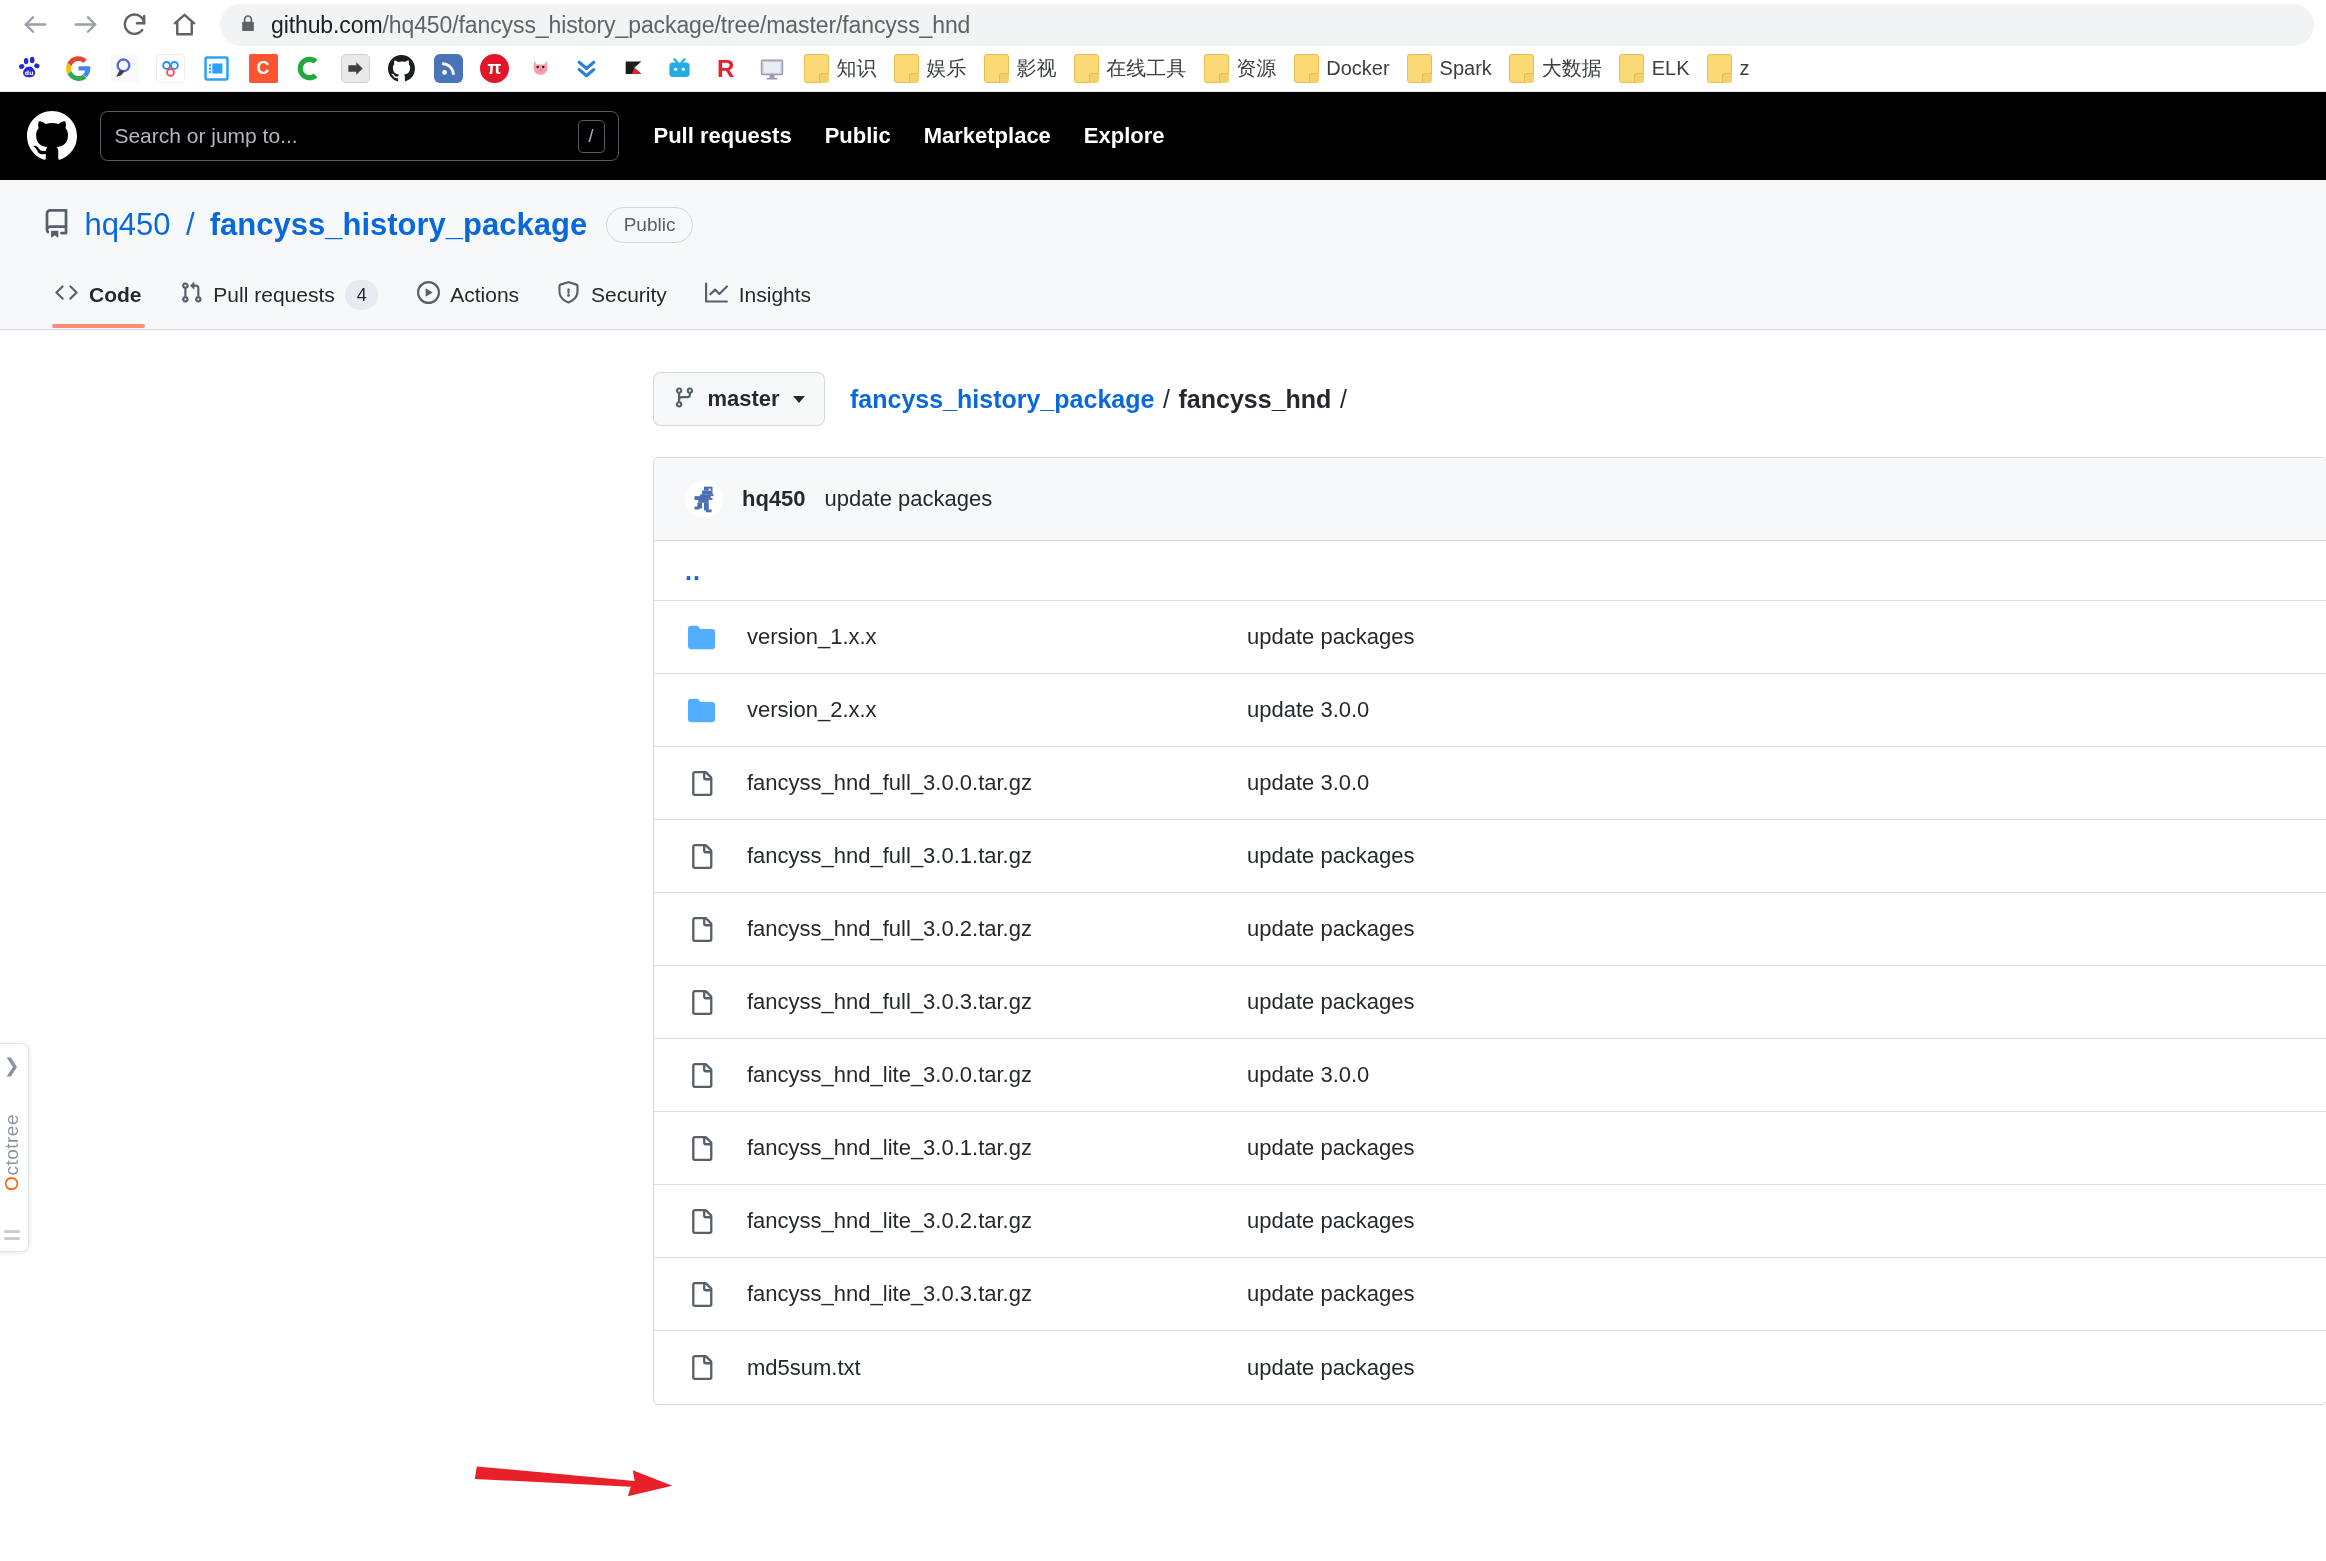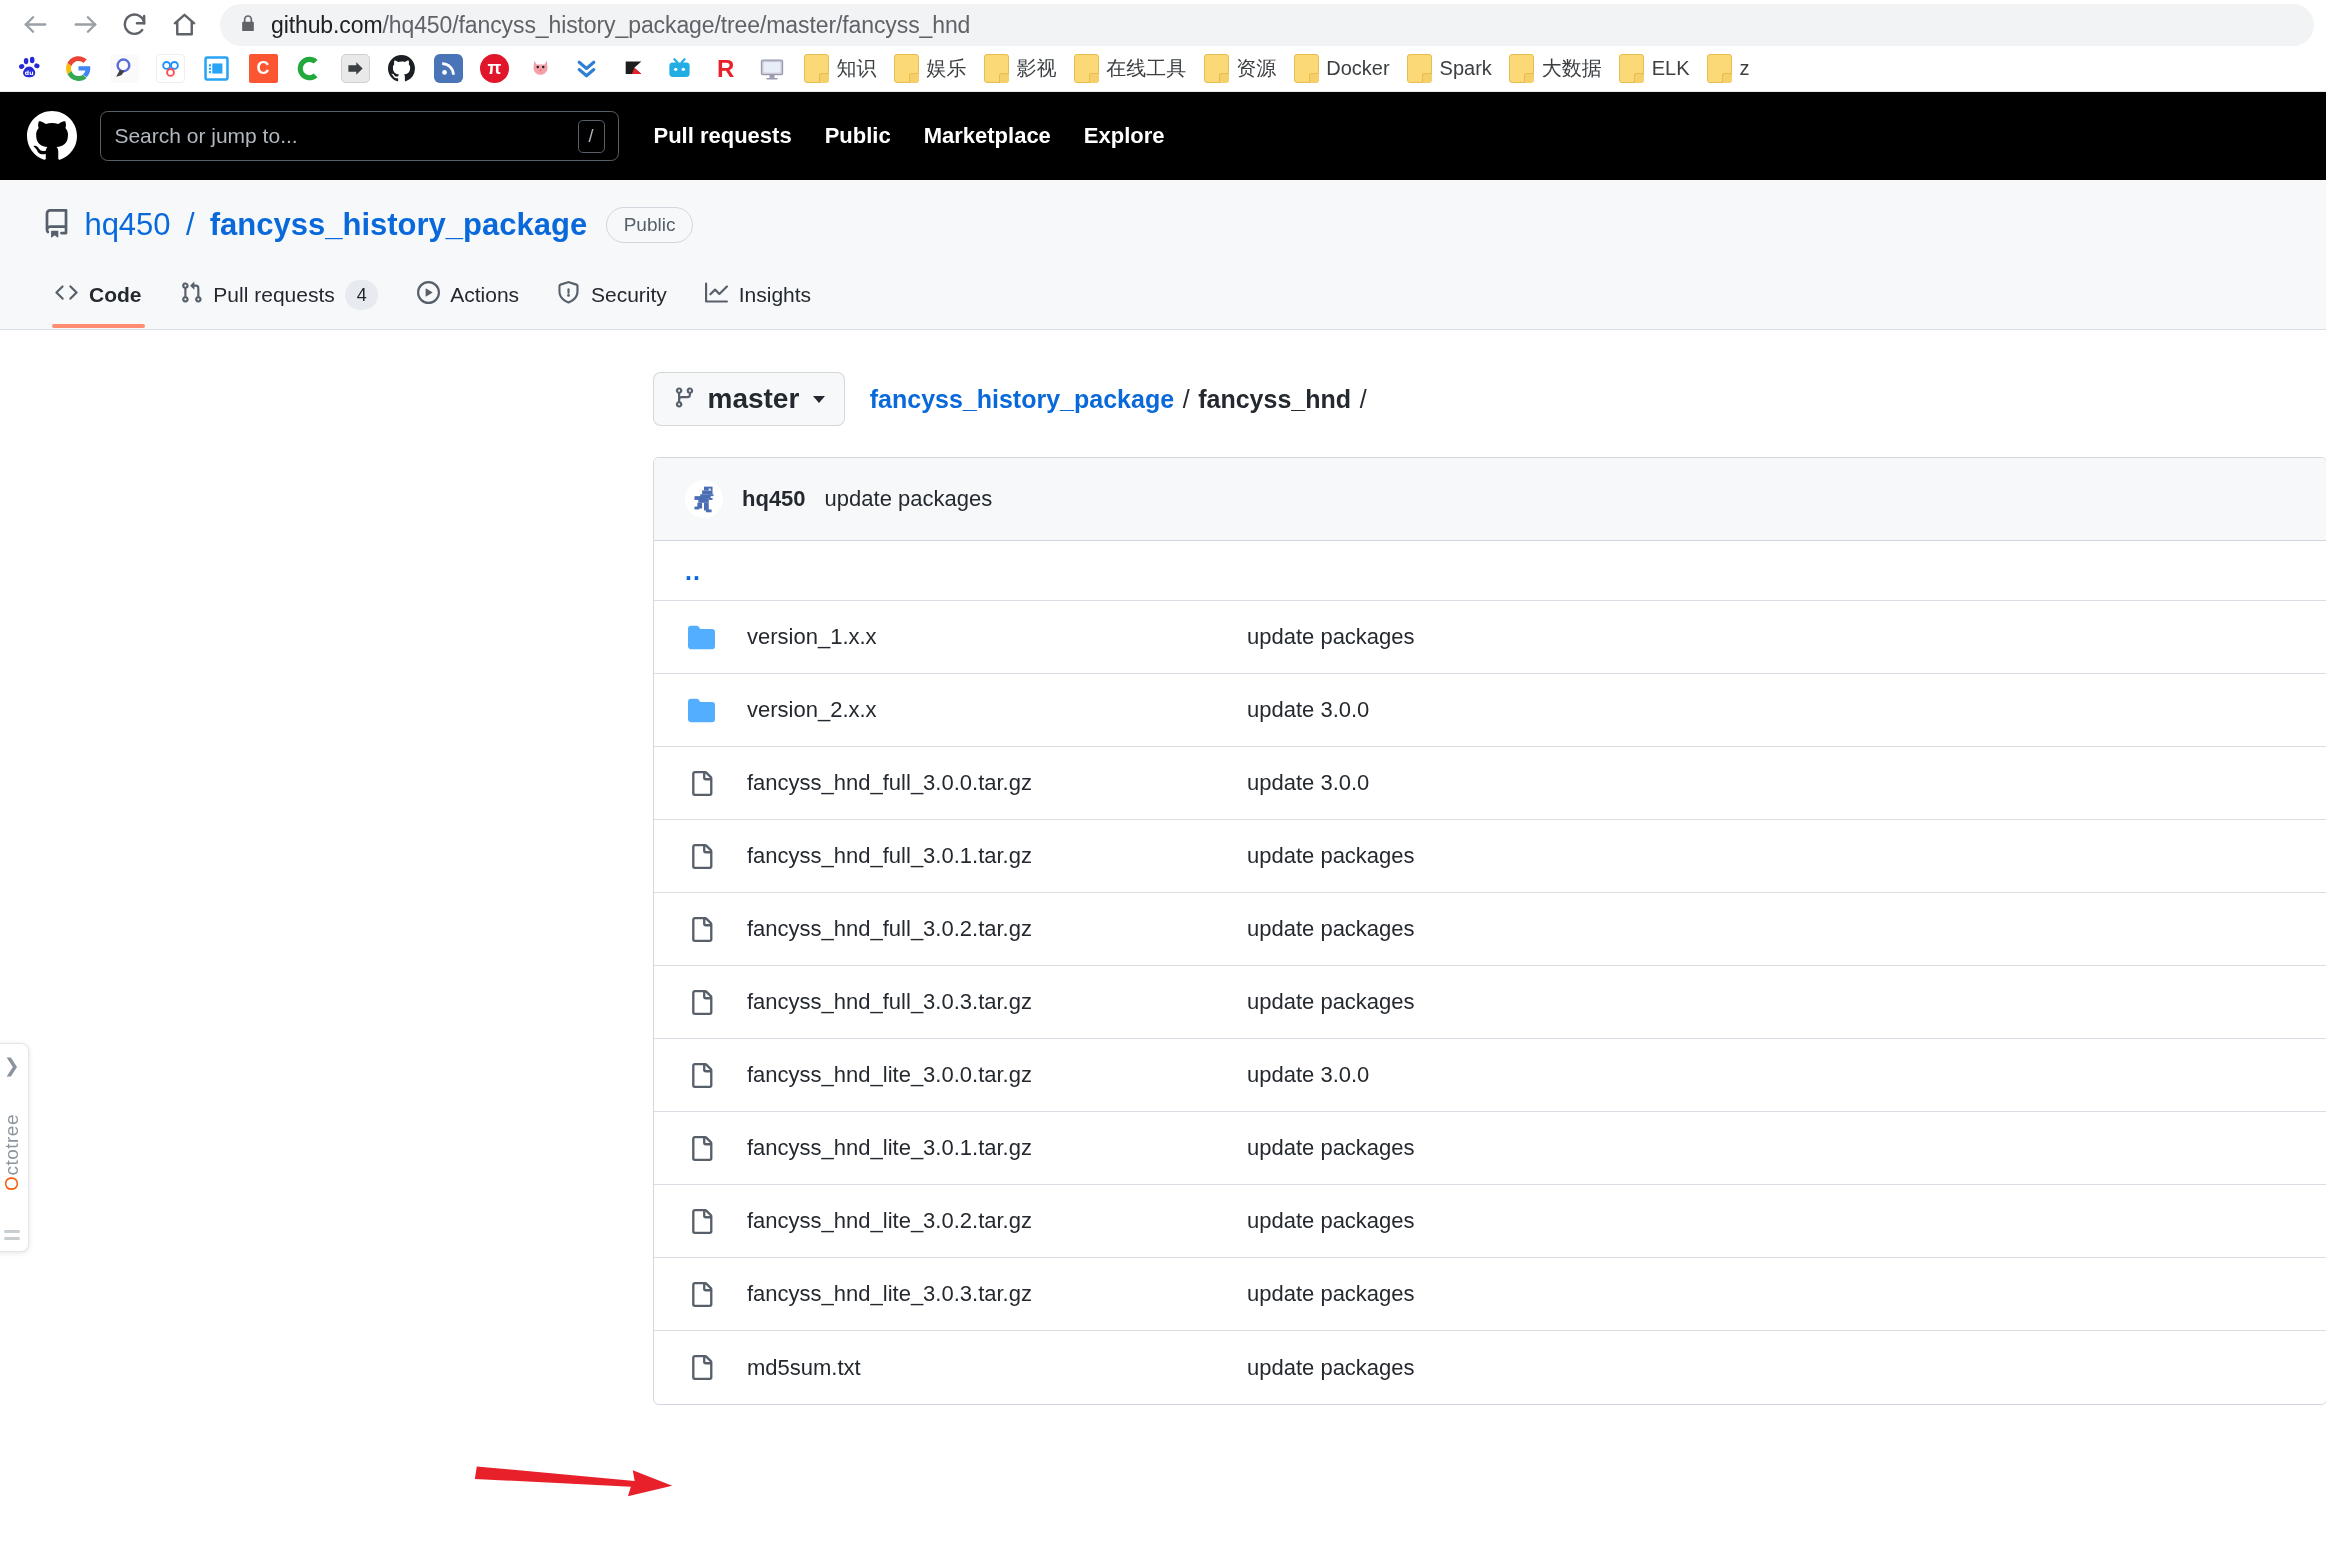--- a/index.html
+++ b/index.html
@@ -260,21 +260,21 @@
     display: flex;
     align-items: center;
     gap: 11.5px;
     border: 1px solid rgba(27,31,36,0.15);
     background: #f6f8fa;
     border-radius: 7.7px;
     padding: 11.5px 19px;
     height: 54px;
   }
   .branch-name {
-    font-size: 28px;
+    font-size: 22px;
     font-weight: 600;
     color: #24292f;
   }
   .caret {
     width: 0; height: 0;
     border-left: 6.7px solid transparent;
     border-right: 6.7px solid transparent;
     border-top: 7.7px solid #24292f;
     margin-left: 1.9px;
   }

